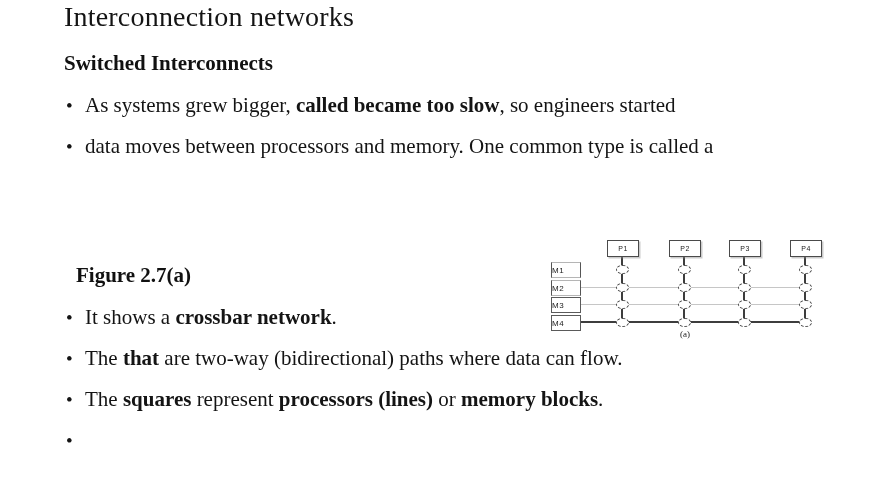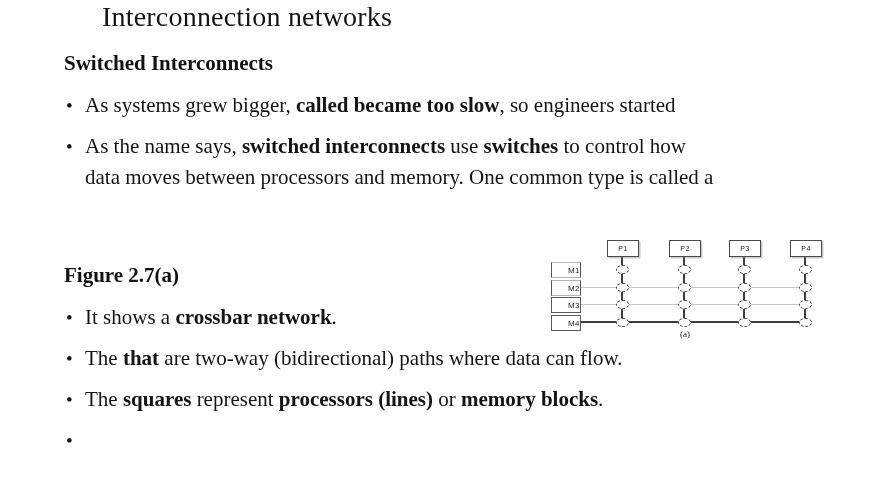--- a/index.html
+++ b/index.html
@@ -4,27 +4,27 @@
 <style>
   html,body{margin:0;padding:0;}
   body{
     width:880px;height:495px;position:relative;overflow:hidden;
     background:#ffffff;color:#111;
     font-family:"Liberation Serif","DejaVu Serif",serif;
   }
   .abs{position:absolute;}
   #slide-title{
     left:64px;top:0px;font-size:28px;line-height:34px;font-weight:400;
-    letter-spacing:0.2px;color:#141414;margin-left:38px;
+    letter-spacing:0.2px;color:#141414;
   }
   #slide-subtitle{
     left:64px;top:50px;font-size:21px;line-height:26px;font-weight:700;color:#111;
   }
   #figure-heading{
-    left:64px;top:262px;font-size:21px;line-height:26px;font-weight:700;color:#111;
+    left:76px;top:262px;font-size:21px;line-height:26px;font-weight:700;color:#111;
   }
   .bullets{left:66px;}
   #bullets-top{top:90px;width:790px;}
   #bullets-bottom{top:302px;width:700px;}
   .bullet{display:flex;align-items:flex-start;margin-bottom:10px;}
   .dot{
     width:19px;flex:0 0 19px;font-size:19px;line-height:31px;color:#141414;
   }
   .btxt{font-size:21px;line-height:31px;color:#141414;}
   .btxt b{font-weight:700;}
@@ -35,21 +35,21 @@
   .pbox{
     position:absolute;width:30px;height:15px;background:#fff;
     border:1px solid #4a4a4a;box-shadow:1.5px 1.5px 0 rgba(140,140,140,0.45);
     display:flex;align-items:center;justify-content:center;
     font-family:"Liberation Sans","DejaVu Sans",sans-serif;
     font-size:7px;color:#222;letter-spacing:0.5px;z-index:4;
   }
   .mbox{
     position:absolute;width:28px;height:14px;background:#fff;
     border:1px solid #5a5a5a;
-    display:flex;align-items:center;justify-content:flex-end;
+    display:flex;align-items:center;justify-content:flex-start;
     font-family:"Liberation Sans","DejaVu Sans",sans-serif;
     font-size:8px;color:#222;letter-spacing:0.5px;z-index:4;
   }
   .mbox.faint{border-color:#b5b5b5;border-left-color:#555;border-right-color:#555;}
   .hline{position:absolute;z-index:1;}
   .hline.light{height:1px;background:#c6c6c6;}
   .hline.dark{height:2px;background:#3d3d3d;}
   .vline{position:absolute;width:1.4px;background:#3d3d3d;z-index:2;}
   .switch{
     position:absolute;width:13px;height:9px;border-radius:50%;
@@ -69,21 +69,20 @@
 <div class="abs bullets" id="bullets-top">
     <div class="bullet">
       <span class="dot">•</span>
       <div class="btxt">
         <div class="bline">As systems grew bigger, <b>called became too slow</b>, so engineers started</div>
       </div>
     </div>
     <div class="bullet">
       <span class="dot">•</span>
       <div class="btxt">
-        <div class="bline">As the name says, <b>switched interconnects</b> use <b>switches</b> to control how</div>
         <div class="bline">data moves between processors and memory. One common type is called a</div>
       </div>
     </div>
   </div>
 
 <div class="abs" id="figure-heading">Figure 2.7(a)</div>
 
 <div class="abs bullets" id="bullets-bottom">
     <div class="bullet">
       <span class="dot">•</span>

